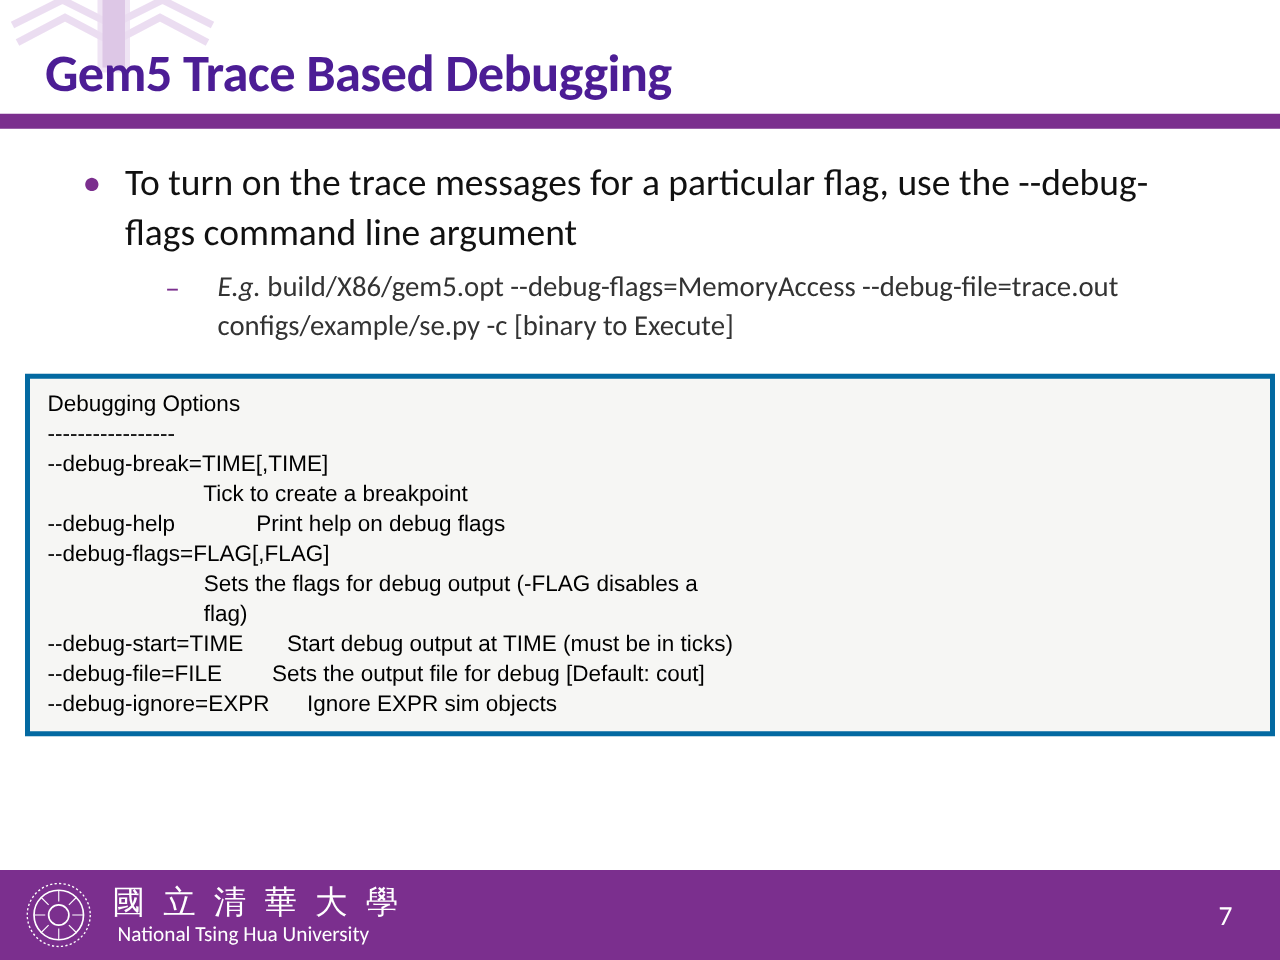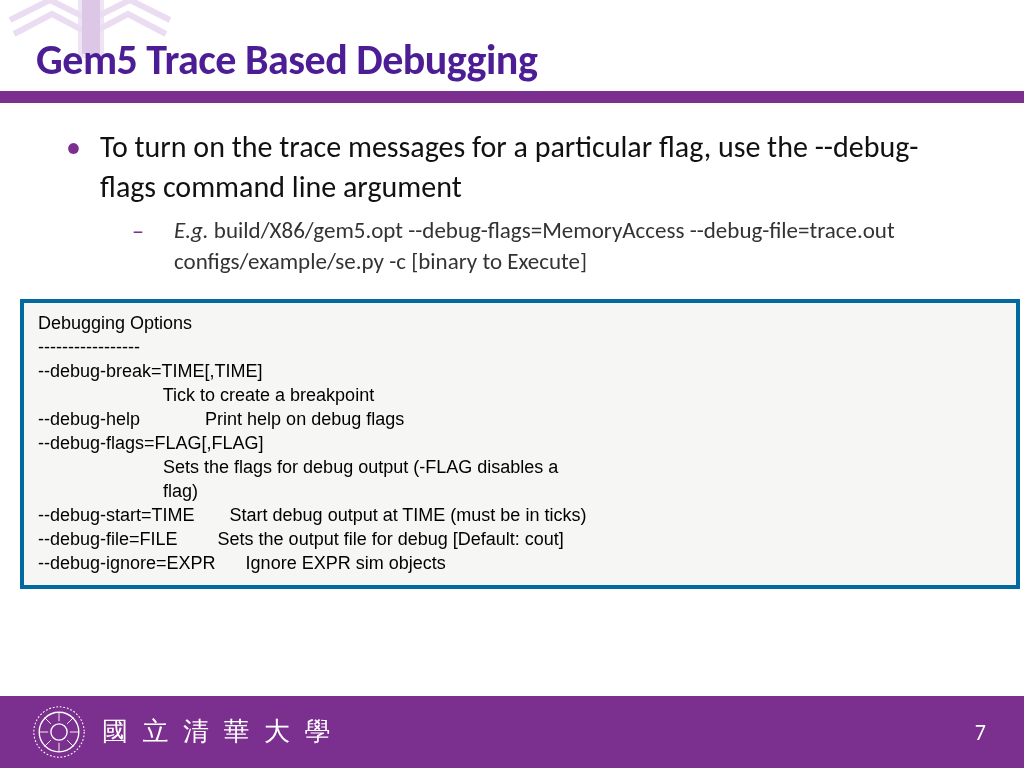--- a/index.html
+++ b/index.html
@@ -93,21 +93,21 @@
   }
   .footer {
     position: absolute;
     left: 0;
     right: 0;
     bottom: 0;
     height: 72px;
     background: #7B2F8E;
     display: flex;
     align-items: center;
-    padding: 0 28px 0 32px;
+    padding: 0 28px 0 20px;
     color: #fff;
   }
   .seal {
     width: 54px;
     height: 54px;
     flex-shrink: 0;
     margin-right: 16px;
   }
   .seal svg { width: 100%; height: 100%; }
   .uni-block { display: flex; flex-direction: column; line-height: 1; }
@@ -189,15 +189,16 @@
         <line x1="42" y1="30" x2="52" y2="30"></line>
         <line x1="14" y1="14" x2="21" y2="21"></line>
         <line x1="39" y1="39" x2="46" y2="46"></line>
         <line x1="46" y1="14" x2="39" y2="21"></line>
         <line x1="21" y1="39" x2="14" y2="46"></line>
       </g>
     </svg>
   </div>
   <div class="uni-block">
     <div class="uni-cn">國 立 清 華 大 學</div>
+    <div class="uni-en">National Tsing Hua University</div>
   </div>
   <div class="page-num">7</div>
 </div>
 
 </body></html>

